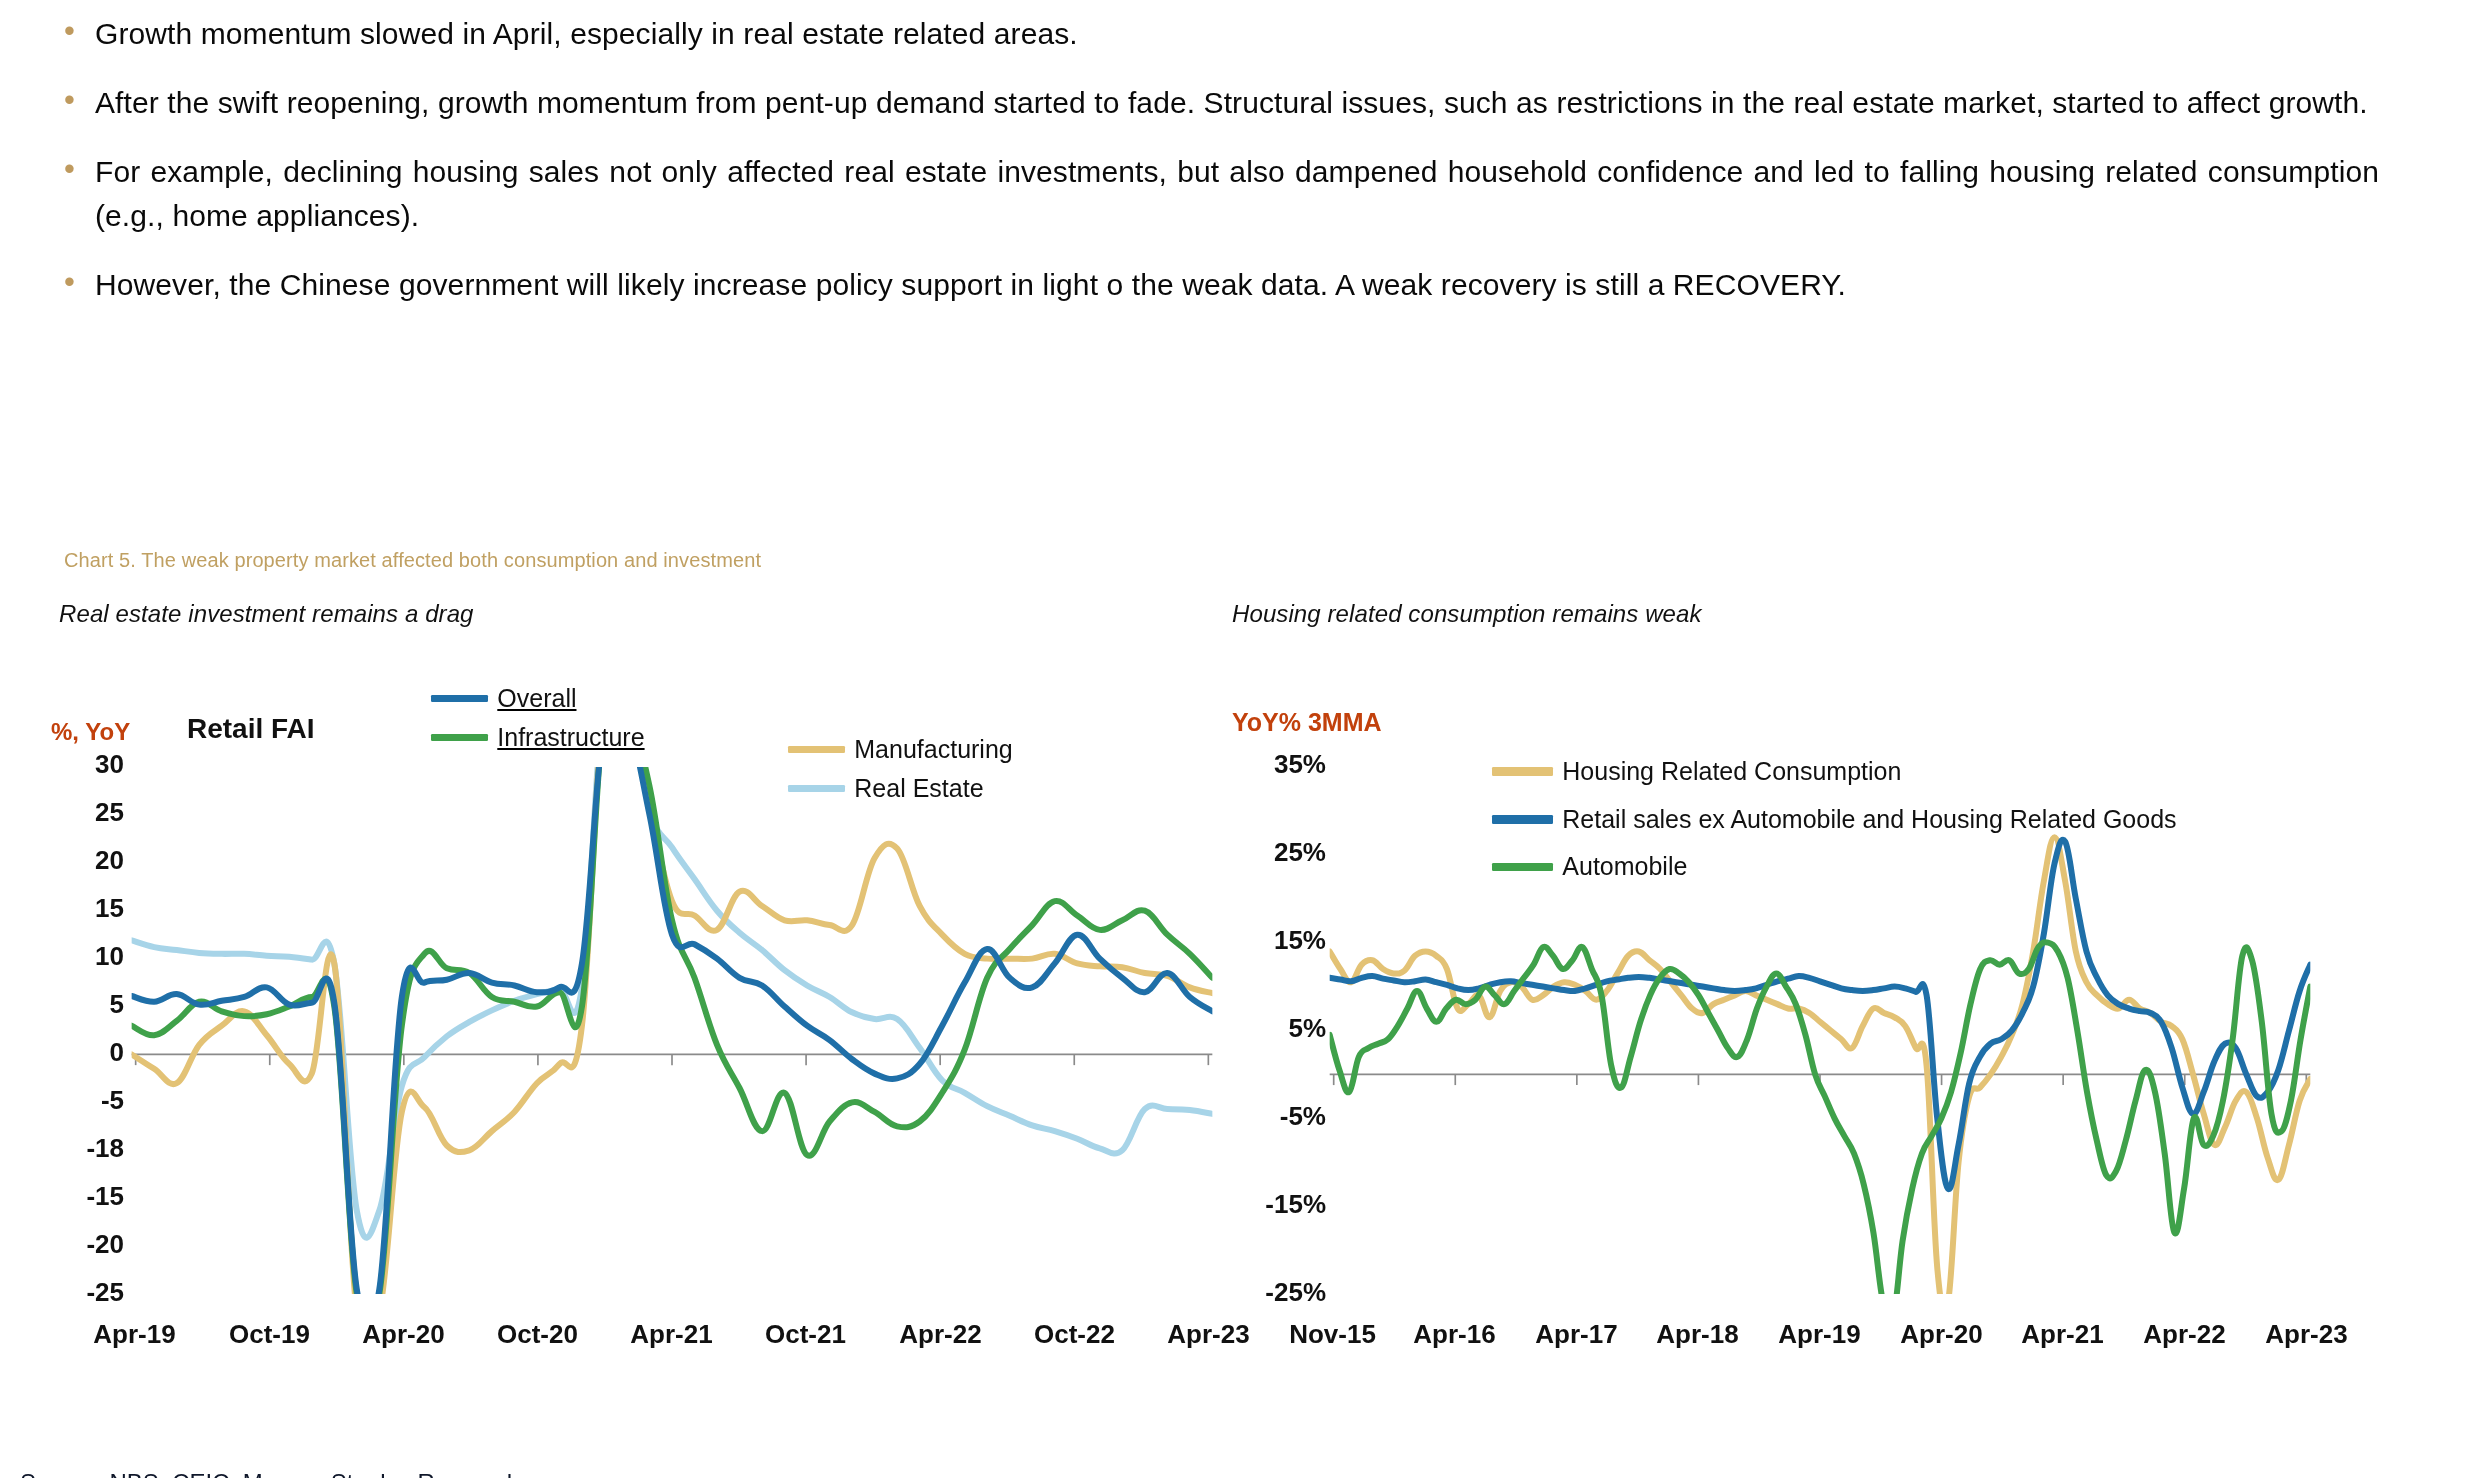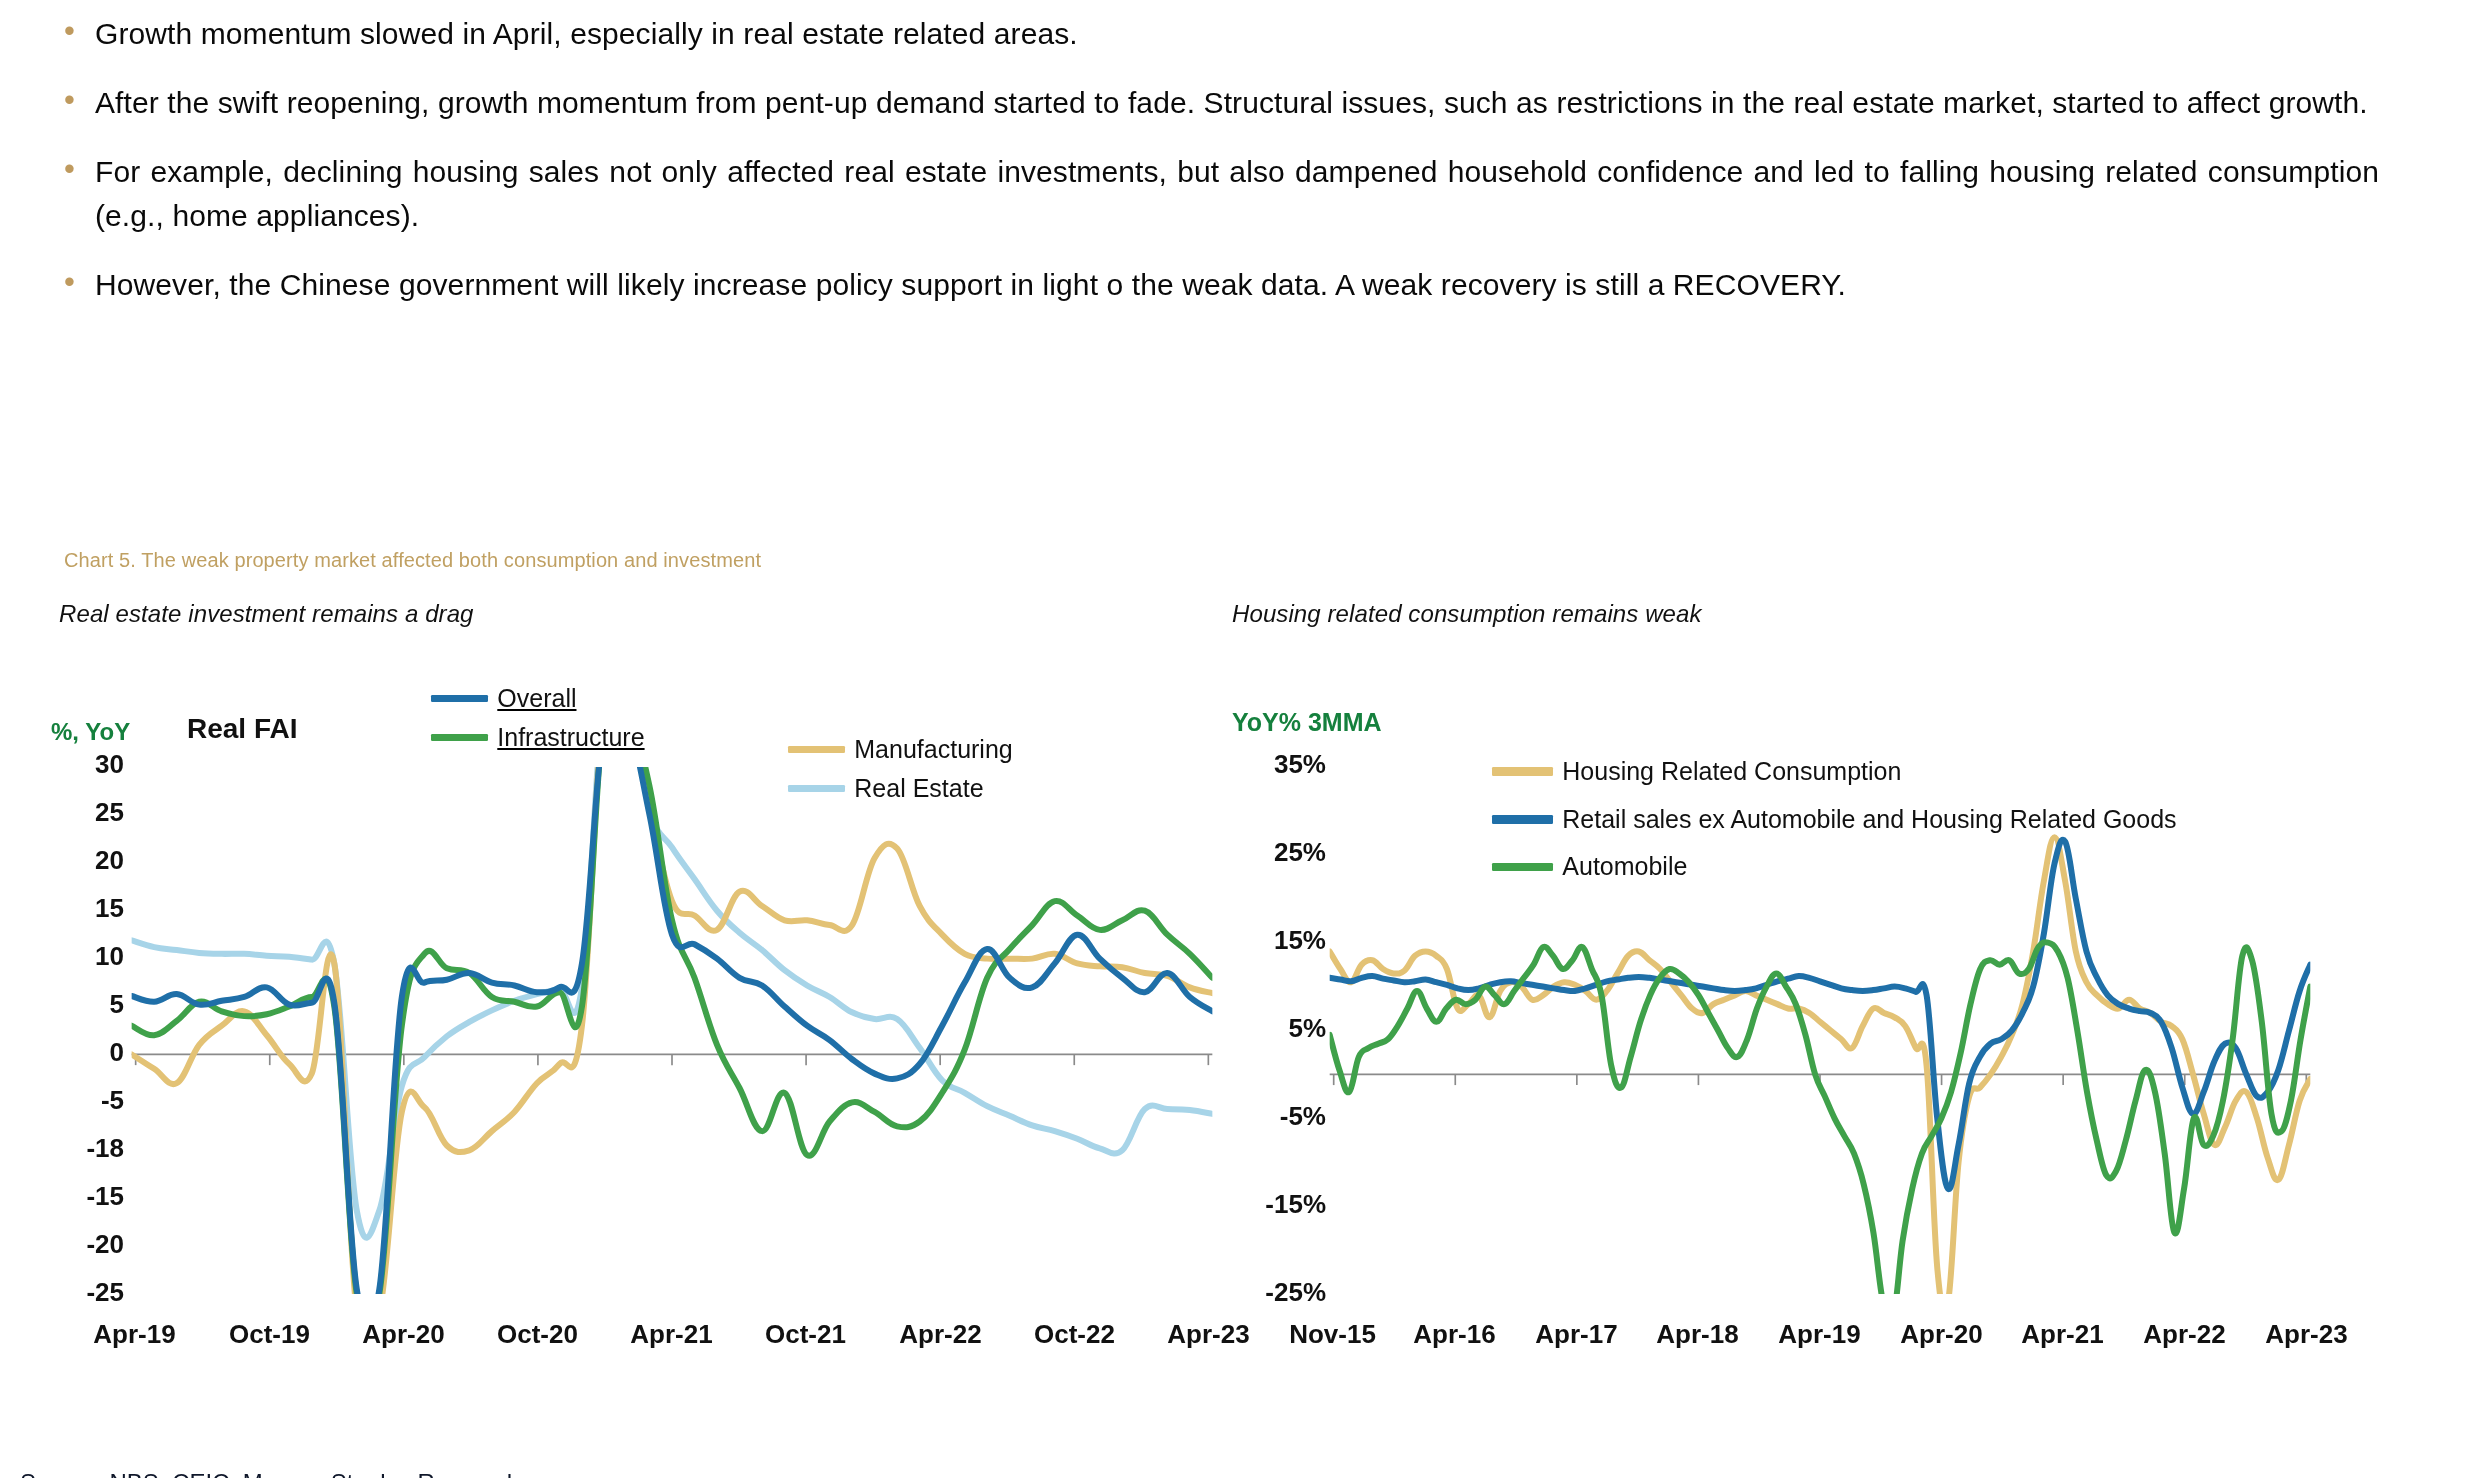--- a/index.html
+++ b/index.html
@@ -26,21 +26,21 @@
     position:absolute;left:64px;top:549px;
     font-size:20px;color:#c0a062;letter-spacing:0.1px;
   }
   .panel-sub{
     position:absolute;font-size:24px;font-style:italic;color:#111;
     letter-spacing:0.1px;
   }
   #sub-left{left:59px;top:600px;}
   #sub-right{left:1232px;top:600px;}
 
-  .axis-unit{position:absolute;font-weight:bold;color:#15803d;}
+  .axis-unit{position:absolute;font-weight:bold;color:#c2410c;}
   #left-unit{left:51px;top:718px;font-size:24px;}
   #left-series-name{position:absolute;left:187px;top:713px;font-size:28px;font-weight:bold;color:#111;}
   #right-unit{left:1232px;top:708px;font-size:25px;}
 
   .legend{position:absolute;}
   .leg-row{display:flex;align-items:center;margin-bottom:6.7px;}
   .leg-swatch{height:6.7px;border-radius:1.3px;margin-right:9.3px;flex:0 0 auto;}
   .leg-label{color:#111;white-space:nowrap;}
 
   #legend-left-a{left:431px;top:683px;text-decoration:underline;}
@@ -92,21 +92,21 @@
     <span class="dot">•</span>
     <span class="btxt">However, the Chinese government will likely increase policy support in light o the weak data. A weak recovery is still a RECOVERY.</span>
   </div>
 </div>
 
 <div class="chart-title">Chart 5. The weak property market affected both consumption and investment</div>
 <div class="panel-sub" id="sub-left">Real estate investment remains a drag</div>
 <div class="panel-sub" id="sub-right">Housing related consumption remains weak</div>
 
 <div class="axis-unit" id="left-unit">%, YoY</div>
-<div id="left-series-name">Real FAI</div>
+<div id="left-series-name">Retail FAI</div>
 
 <div class="legend" id="legend-left-a">
   <div class="leg-row">
     <span class="leg-swatch" style="background:#1f6fa8"></span>
     <span class="leg-label">Overall</span>
   </div>
   <div class="leg-row">
     <span class="leg-swatch" style="background:#3fa14a"></span>
     <span class="leg-label">Infrastructure</span>
   </div>

